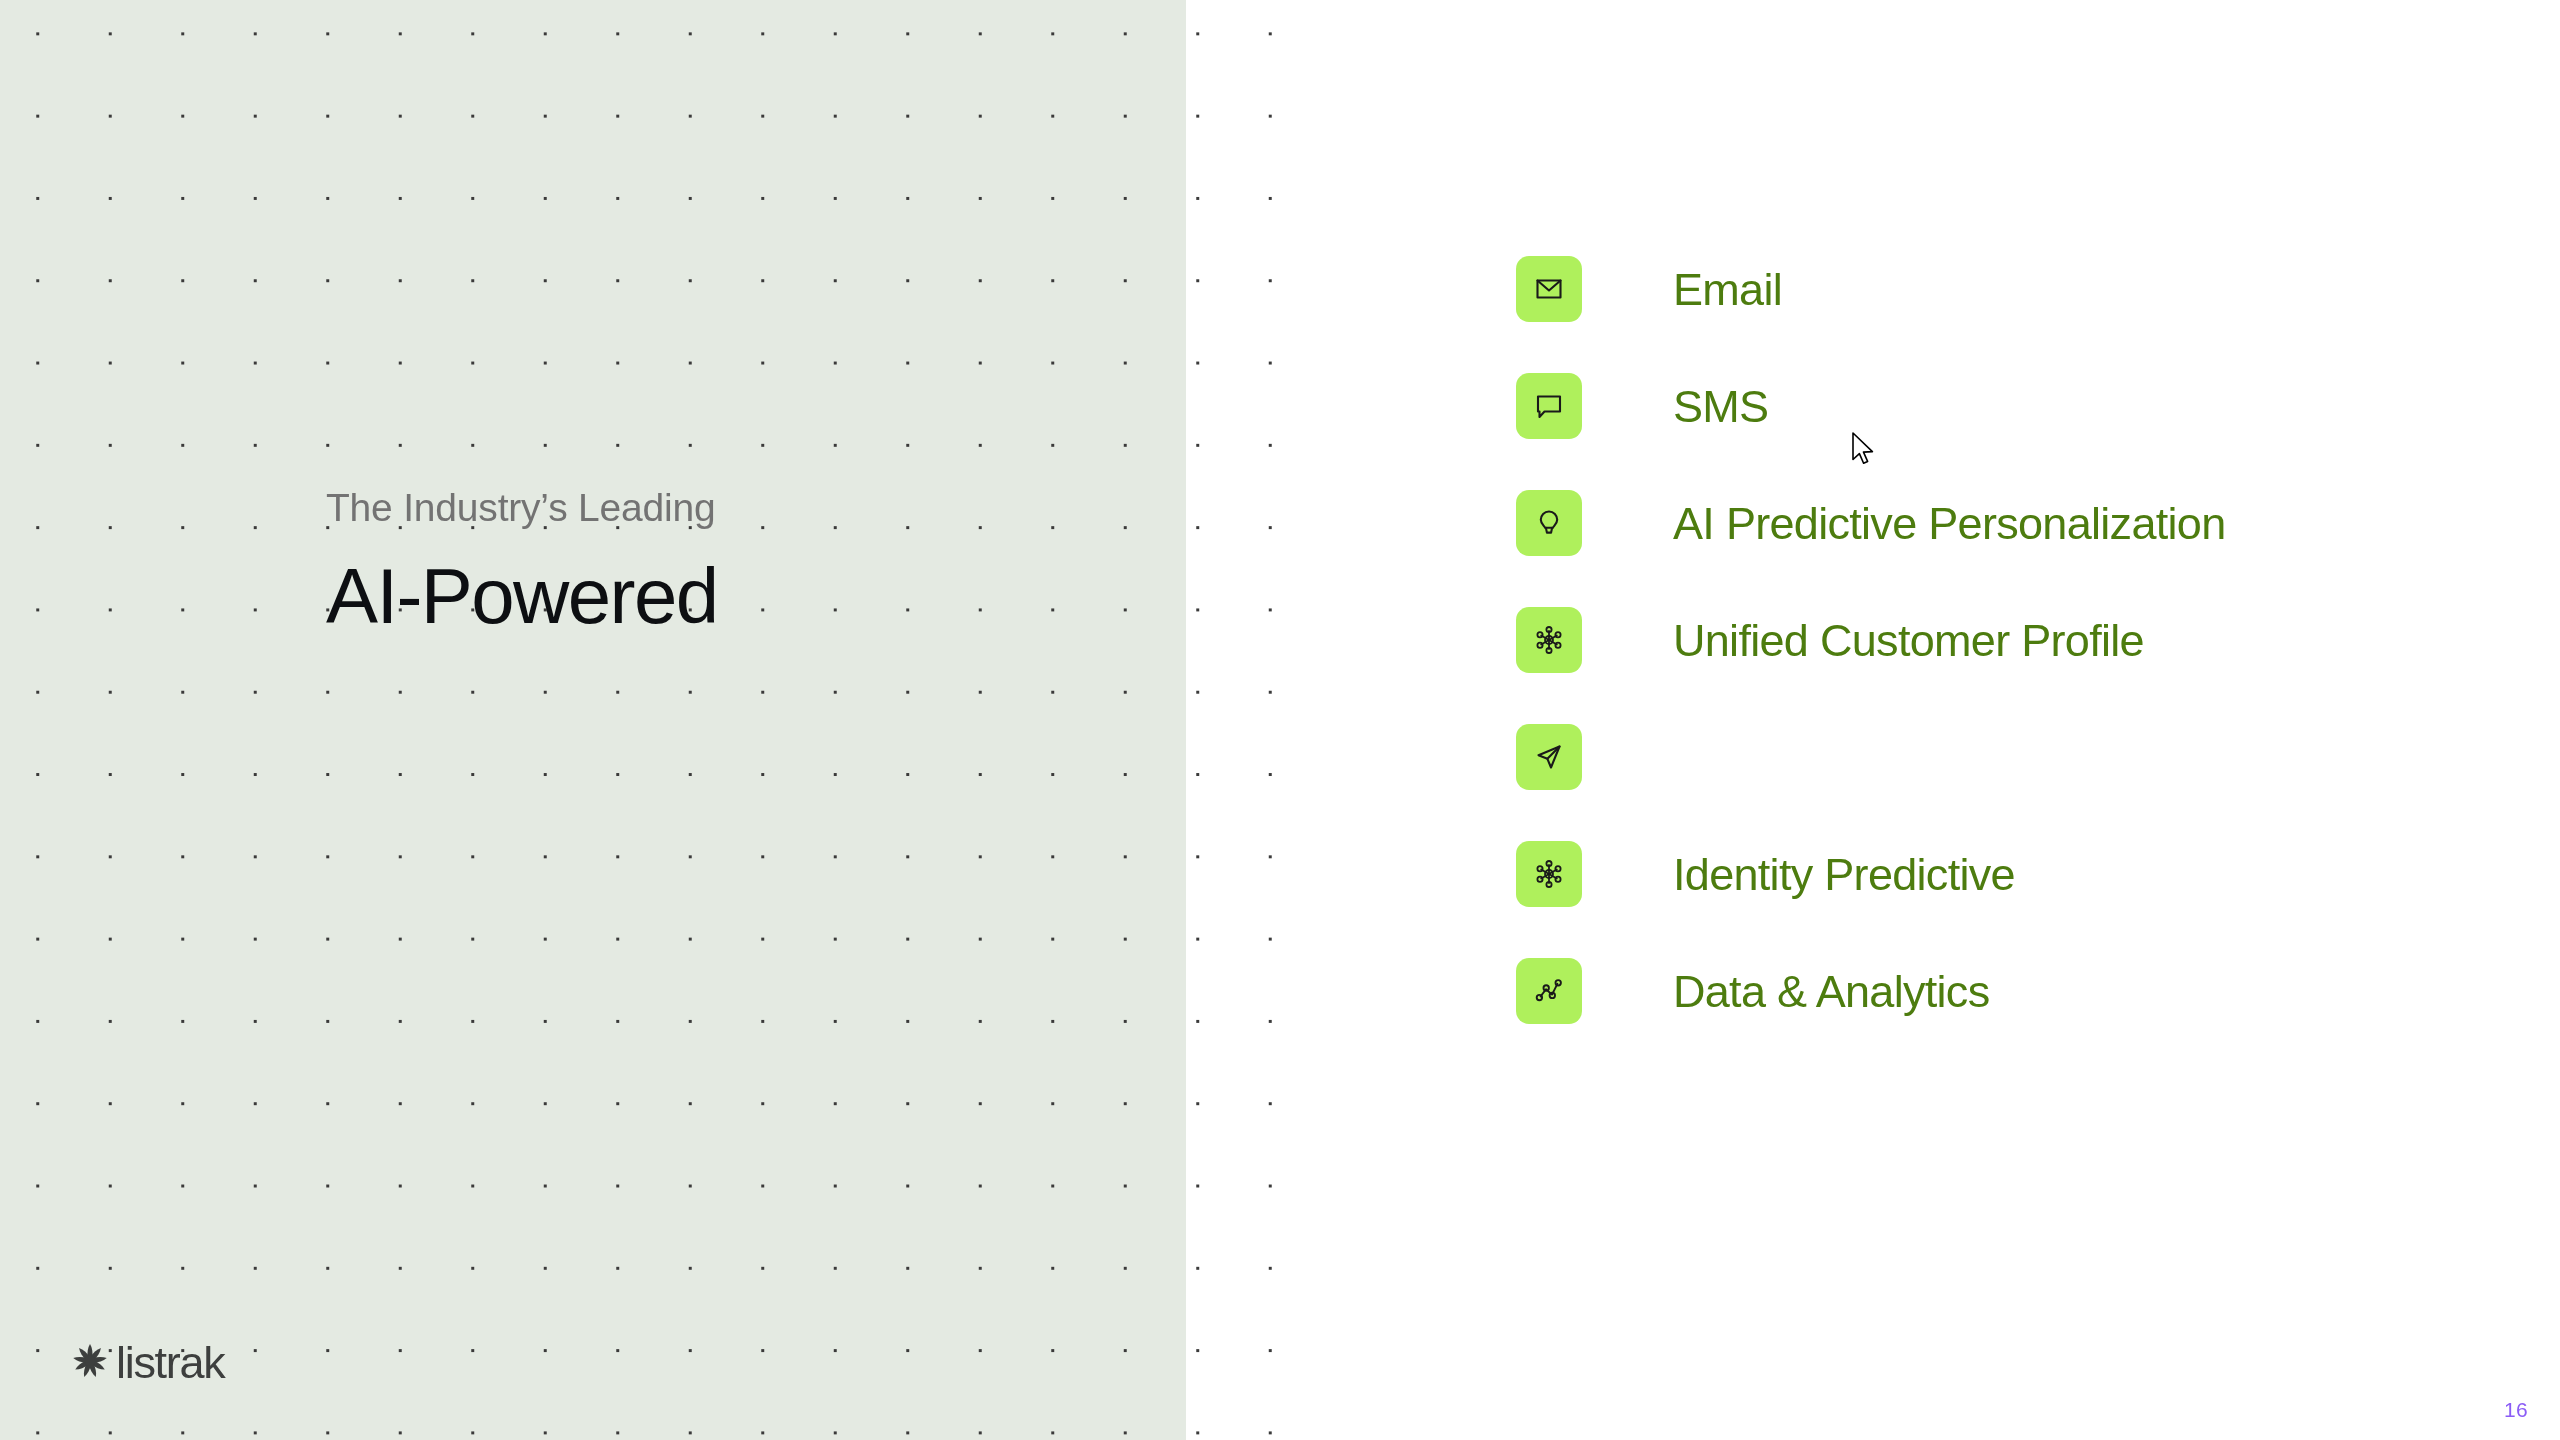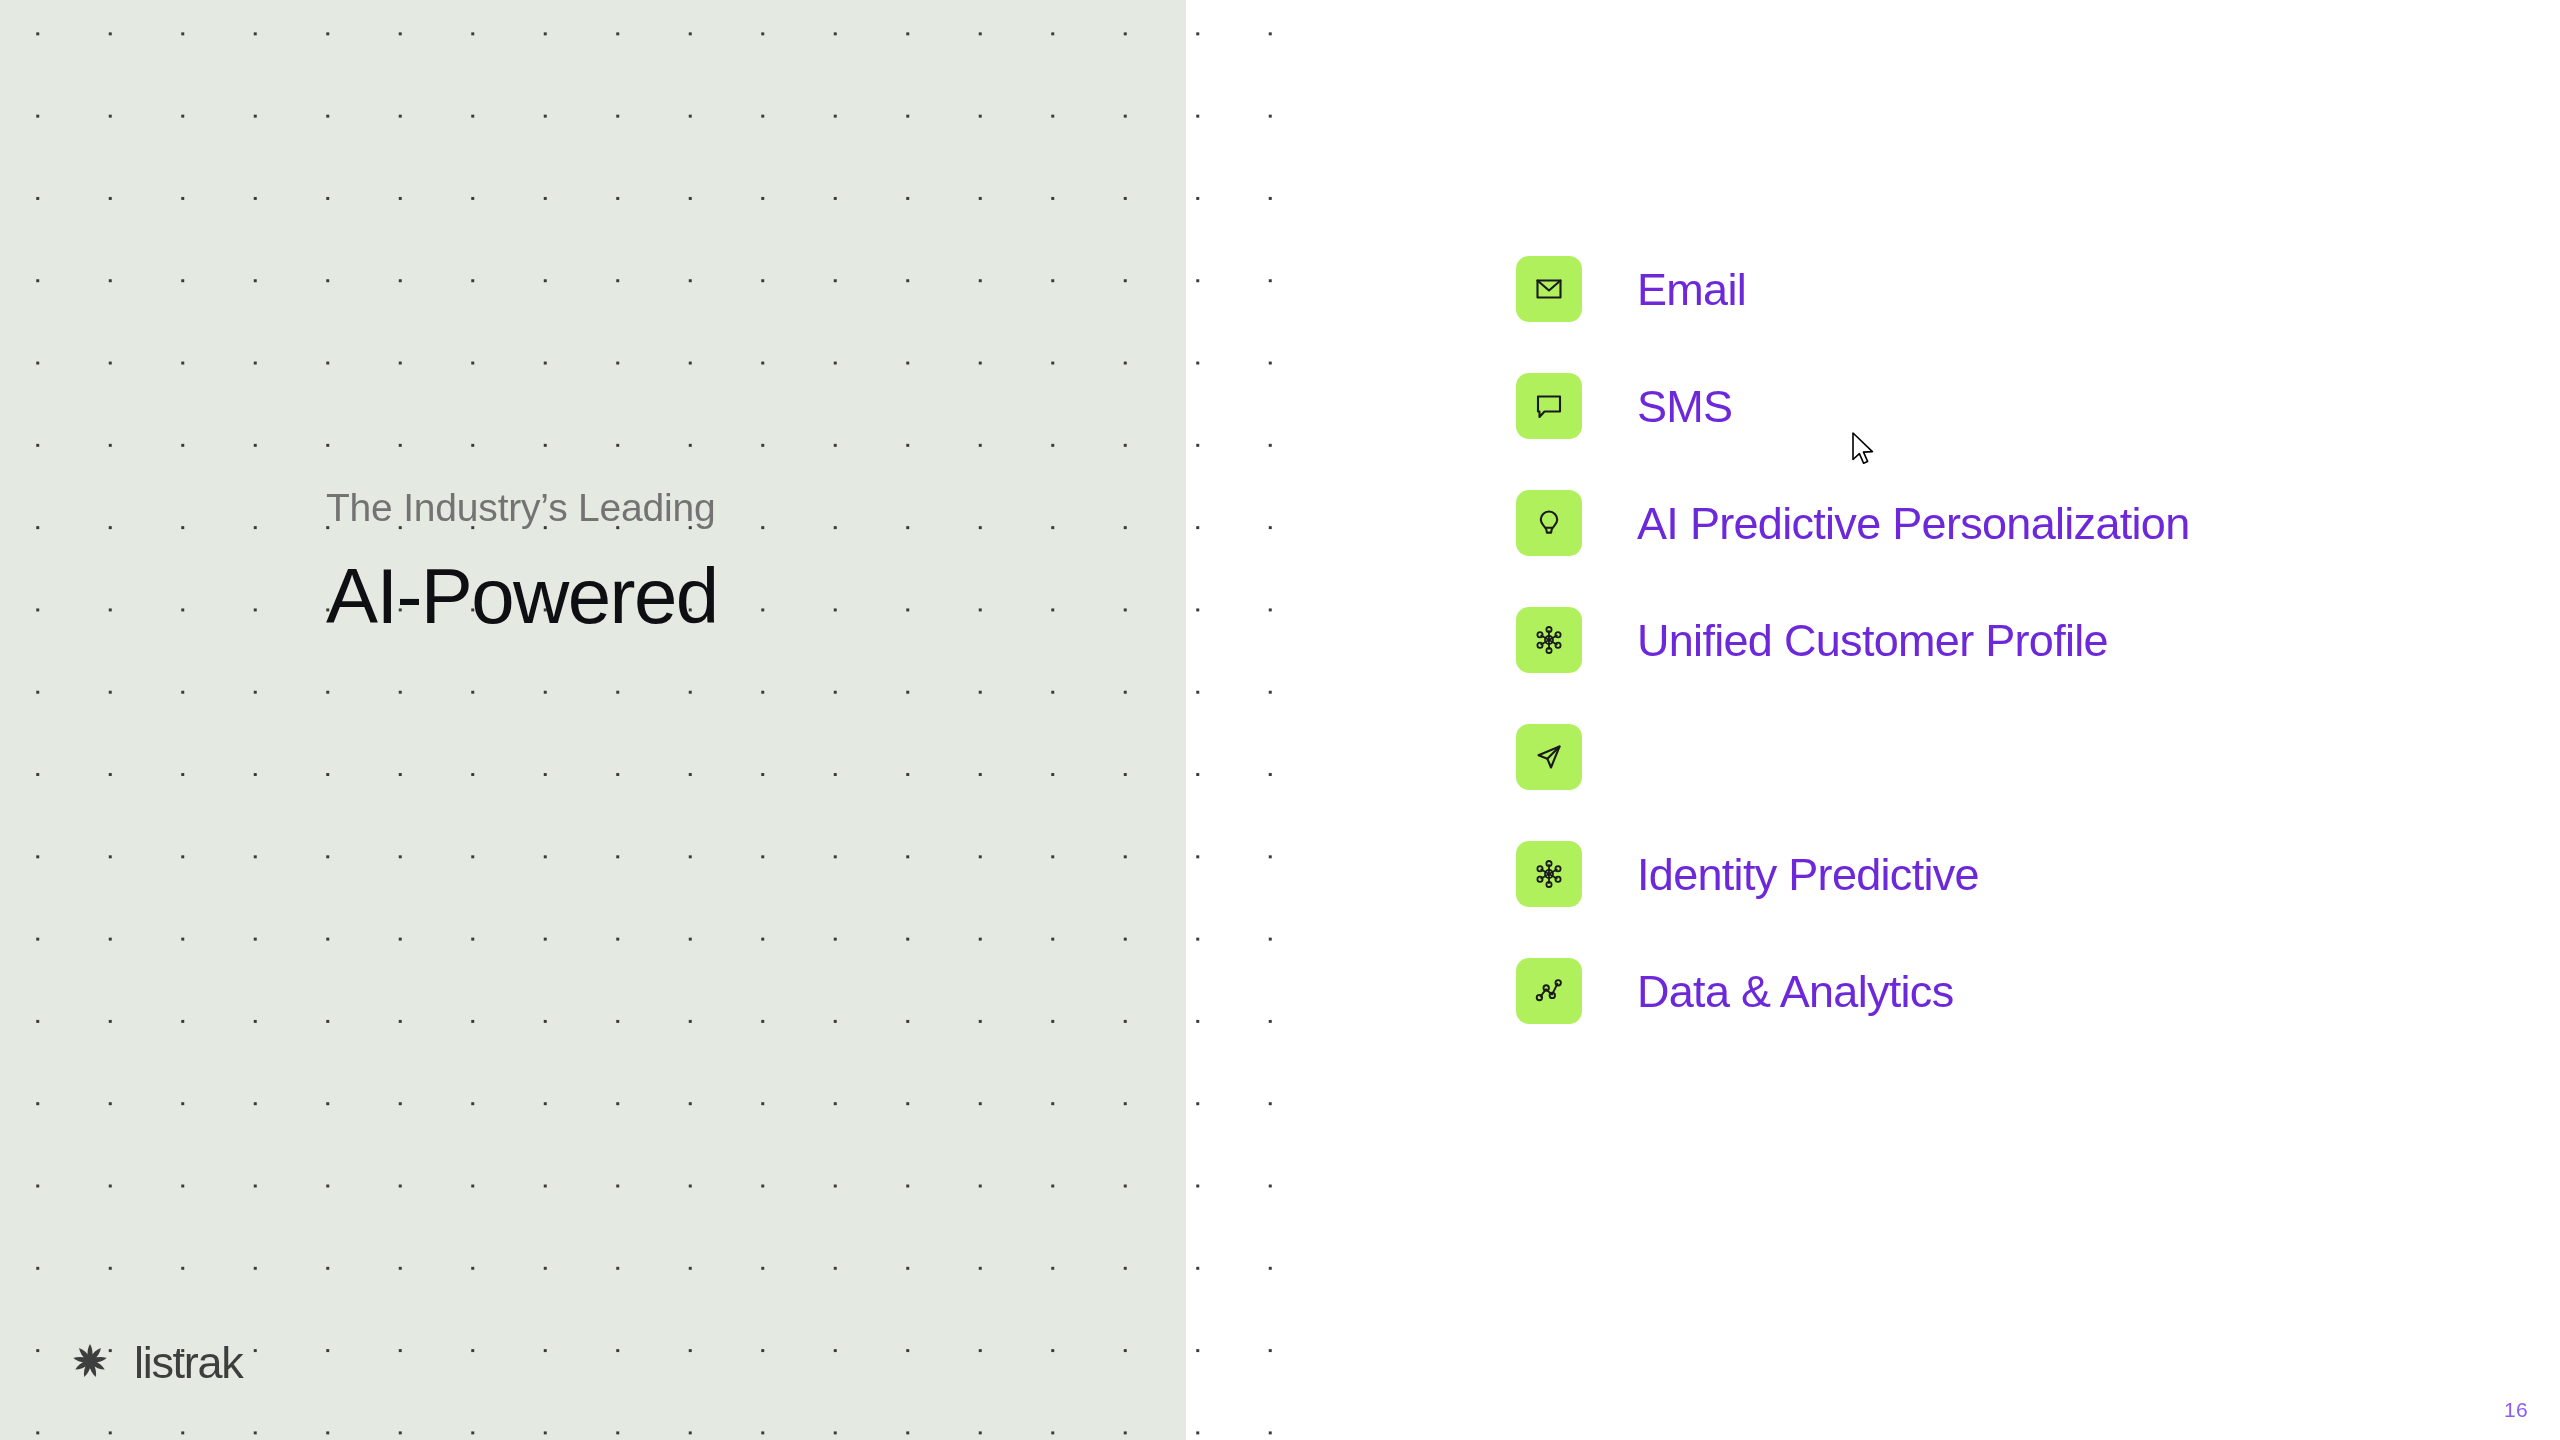--- a/index.html
+++ b/index.html
@@ -71,21 +71,21 @@
     white-space: nowrap;
   }
 
   
   #logo {
     position: absolute;
     left: 70px;
     top: 1340px;
     display: flex;
     align-items: center;
-    gap: 24px;
+    gap: 6px;
   }
   #logo-mark { display: block; }
   #logo-word {
     font-size: 45px;
     color: #3d3f3e;
     letter-spacing: -1.3px;
     line-height: 1;
     font-weight: 400;
   }
 
@@ -106,24 +106,24 @@
     width: 66px;
     height: 66px;
     border-radius: 13px;
     background: #aff05c;
     display: flex;
     align-items: center;
     justify-content: center;
     flex: 0 0 auto;
   }
   .feature-label {
-    margin-left: 55px;
+    margin-left: 91px;
     font-size: 45px;
     line-height: 1;
-    color: #6d28d9;
+    color: #4d7c0f;
     letter-spacing: -0.7px;
     white-space: nowrap;
   }
 
   
   #page-number {
     position: absolute;
     right: 32px;
     bottom: 18px;
     font-size: 21px;

